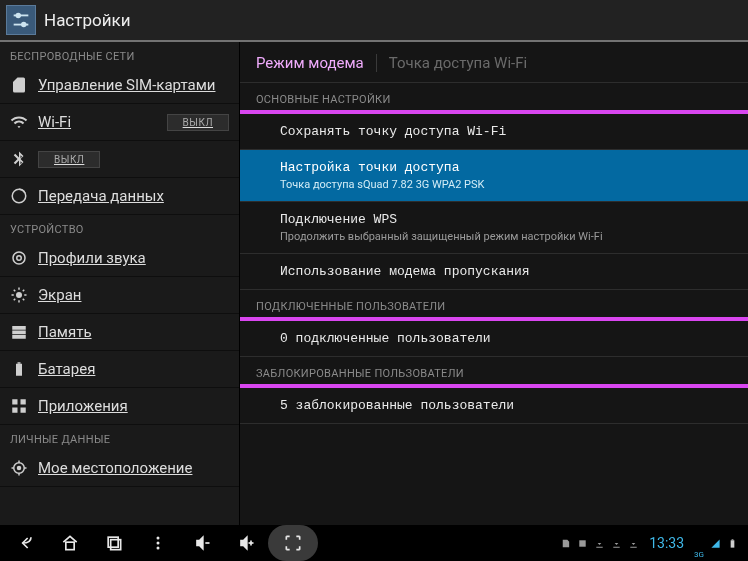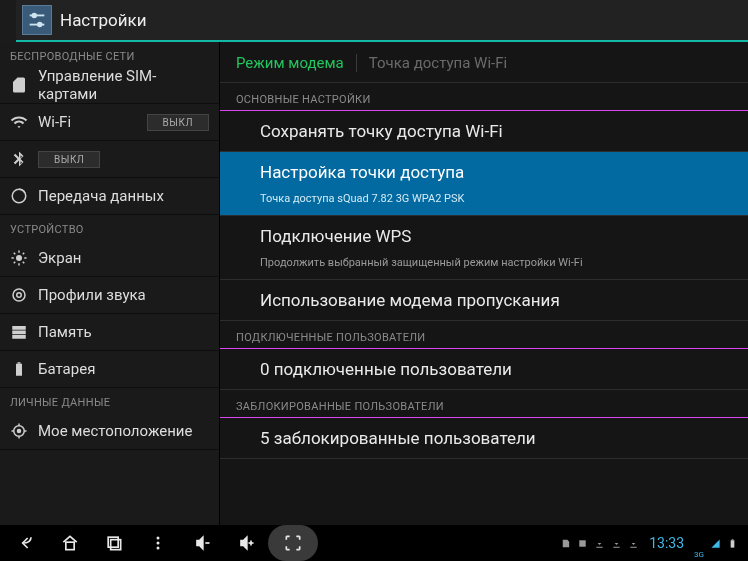--- a/index.html
+++ b/index.html
@@ -1,43 +1,43 @@
 <!DOCTYPE html>
 <html><head>
 <meta charset="utf-8">
 <style>
   * { box-sizing: border-box; margin: 0; padding: 0; }
   html, body { width: 748px; height: 561px; overflow: hidden; font-family: "Roboto", "Helvetica Neue", Arial, sans-serif; background: #000; color: #e8e8e8; }
   .screen { width: 748px; height: 561px; display: flex; flex-direction: column; background: #1b1b1b; }
   
-  .appbar { height: 42px; background: #222; border-bottom: 2px solid #14b8a6; display: flex; align-items: center; padding: 0 6px; margin-left: 16px; }
+  .appbar { height: 42px; background: #222; border-bottom: 2px solid #737373; display: flex; align-items: center; padding: 0 6px; }
   .appbar .appicon { width: 30px; height: 30px; background: #3a5a7a; border: 1px solid #5a7a9a; display: flex; align-items: center; justify-content: center; margin-right: 8px; }
   .appbar .appicon svg { width: 22px; height: 22px; }
   .appbar .title { font-size: 17px; color: #eee; }
   
   .main { flex: 1 1 auto; display: flex; min-height: 0; }
-  .sidebar { width: 220px; background: #1a1a1a; border-right: 1px solid #000; display: flex; flex-direction: column; overflow: hidden; }
+  .sidebar { width: 240px; background: #1a1a1a; border-right: 1px solid #000; display: flex; flex-direction: column; overflow: hidden; }
   .content { flex: 1; background: #151515; display: flex; flex-direction: column; overflow: hidden; }
   
   .sb-header { font-size: 11px; color: #8a8a8a; padding: 8px 10px 4px; letter-spacing: .3px; }
-  .sb-item { display: flex; align-items: center; height: 37px; padding: 0 10px; border-bottom: 1px solid #0e0e0e; color: #ddd; font-size: 15px; cursor: pointer; }
+  .sb-item { display: flex; align-items: center; height: 37px; padding: 0 10px; border-bottom: 1px solid #0e0e0e; color: #ddd; font-size: 15px; cursor: pointer; text-decoration: underline; }
   .sb-item.indent { padding-left: 32px; }
   .sb-item.selected { background: #1f9bcf; color: #fff; }
   .sb-item .icon { width: 18px; height: 18px; margin-right: 10px; display: inline-flex; align-items: center; justify-content: center; color: #cfcfcf; flex: 0 0 18px; }
   .sb-item .label { flex: 1; }
   .toggle { font-size: 10px; color: #aaa; background: #2c2c2c; border: 1px solid #444; padding: 2px 15px; letter-spacing: .5px; }
   
   .c-top { display: flex; align-items: center; padding: 12px 16px 10px; border-bottom: 1px solid #2d2d2d; }
-  .c-top .bc1 { color: #22c55e; font-size: 15px; }
+  .c-top .bc1 { color: #f0abfc; font-size: 15px; }
   .c-top .sep { width: 1px; height: 18px; background: #3a3a3a; margin: 0 12px; }
   .c-top .bc2 { color: #6a6a6a; font-size: 15px; }
-  .c-section { font-size: 11px; color: #8a8a8a; padding: 10px 16px 4px; letter-spacing: .3px; border-bottom: 1px solid #d946ef; }
+  .c-section { font-size: 11px; color: #8a8a8a; padding: 10px 16px 4px; letter-spacing: .3px; border-bottom: 4px solid #d946ef; }
   .c-item { padding: 10px 16px 10px 40px; border-bottom: 1px solid #2d2d2d; cursor: pointer; }
-  .c-item .t1 { font-size: 17px; color: #eaeaea; }
-  .c-item .t2 { font-size: 11px; color: #9a9a9a; margin-top: 10px; }
+  .c-item .t1 { font-size: 13px; color: #eaeaea; font-family: Liberation Mono, monospace; }
+  .c-item .t2 { font-size: 11px; color: #9a9a9a; margin-top: 3px; }
   .c-item.selected { background: #0369a1; }
   .c-item.selected .t1 { color: #fff; }
   .c-item.selected .t2 { color: #d2ecf6; }
   
   .navbar { height: 36px; background: #000; display: flex; align-items: center; padding: 0 4px; }
   .nav-left { display: flex; align-items: center; gap: 0; }
   .nav-btn { width: 44px; height: 36px; display: flex; align-items: center; justify-content: center; color: #e8e8e8; cursor: pointer; }
   .nav-btn svg { width: 20px; height: 20px; }
   .nav-btn.screenshot { background: #3a3a3a; border-radius: 18px; width: 50px; }
   .nav-spacer { flex: 1; }
@@ -107,59 +107,70 @@
             </svg>
         </span>
         <span class="label">Передача данных</span>
       </div>
 
 
       <div class="sb-header">УСТРОЙСТВО</div>
 
       <div class="sb-item">
         <span class="icon">
-          <svg viewBox="0 0 24 24" fill="currentColor">
-              <circle cx="12" cy="12" r="4"></circle>
-              <path d="M12 2v3M12 19v3M2 12h3M19 12h3M5 5l2 2M17 17l2 2M5 19l2-2M17 7l2-2" stroke="currentColor" stroke-width="2"></path>
-            </svg>
-        </span>
-        <span class="label">Экран</span>
-      </div>
-
-      <div class="sb-item">
-        <span class="icon">
           <svg viewBox="0 0 24 24" fill="none" stroke="currentColor" stroke-width="2">
               <circle cx="12" cy="12" r="3"></circle>
               <circle cx="12" cy="12" r="8"></circle>
             </svg>
         </span>
         <span class="label">Профили звука</span>
       </div>
 
       <div class="sb-item">
         <span class="icon">
           <svg viewBox="0 0 24 24" fill="currentColor">
+              <circle cx="12" cy="12" r="4"></circle>
+              <path d="M12 2v3M12 19v3M2 12h3M19 12h3M5 5l2 2M17 17l2 2M5 19l2-2M17 7l2-2" stroke="currentColor" stroke-width="2"></path>
+            </svg>
+        </span>
+        <span class="label">Экран</span>
+      </div>
+
+      <div class="sb-item">
+        <span class="icon">
+          <svg viewBox="0 0 24 24" fill="currentColor">
               <rect x="3" y="4" width="18" height="5"></rect>
               <rect x="3" y="10" width="18" height="5"></rect>
               <rect x="3" y="16" width="18" height="5"></rect>
             </svg>
         </span>
         <span class="label">Память</span>
       </div>
 
       <div class="sb-item">
         <span class="icon">
           <svg viewBox="0 0 24 24" fill="currentColor">
               <rect x="8" y="5" width="8" height="16"></rect>
               <rect x="10" y="3" width="4" height="2"></rect>
             </svg>
         </span>
         <span class="label">Батарея</span>
       </div>
 
+      <div class="sb-item">
+        <span class="icon">
+          <svg viewBox="0 0 24 24" fill="currentColor">
+              <rect x="3" y="3" width="7" height="7"></rect>
+              <rect x="14" y="3" width="7" height="7"></rect>
+              <rect x="3" y="14" width="7" height="7"></rect>
+              <rect x="14" y="14" width="7" height="7"></rect>
+            </svg>
+        </span>
+        <span class="label">Приложения</span>
+      </div>
 
       <div class="sb-header">ЛИЧНЫЕ ДАННЫЕ</div>
 
       <div class="sb-item">
         <span class="icon">
           <svg viewBox="0 0 24 24" fill="none" stroke="currentColor" stroke-width="2">
               <circle cx="12" cy="12" r="7"></circle>
               <circle cx="12" cy="12" r="2" fill="currentColor"></circle>
               <line x1="12" y1="2" x2="12" y2="5"></line>
               <line x1="12" y1="19" x2="12" y2="22"></line>

